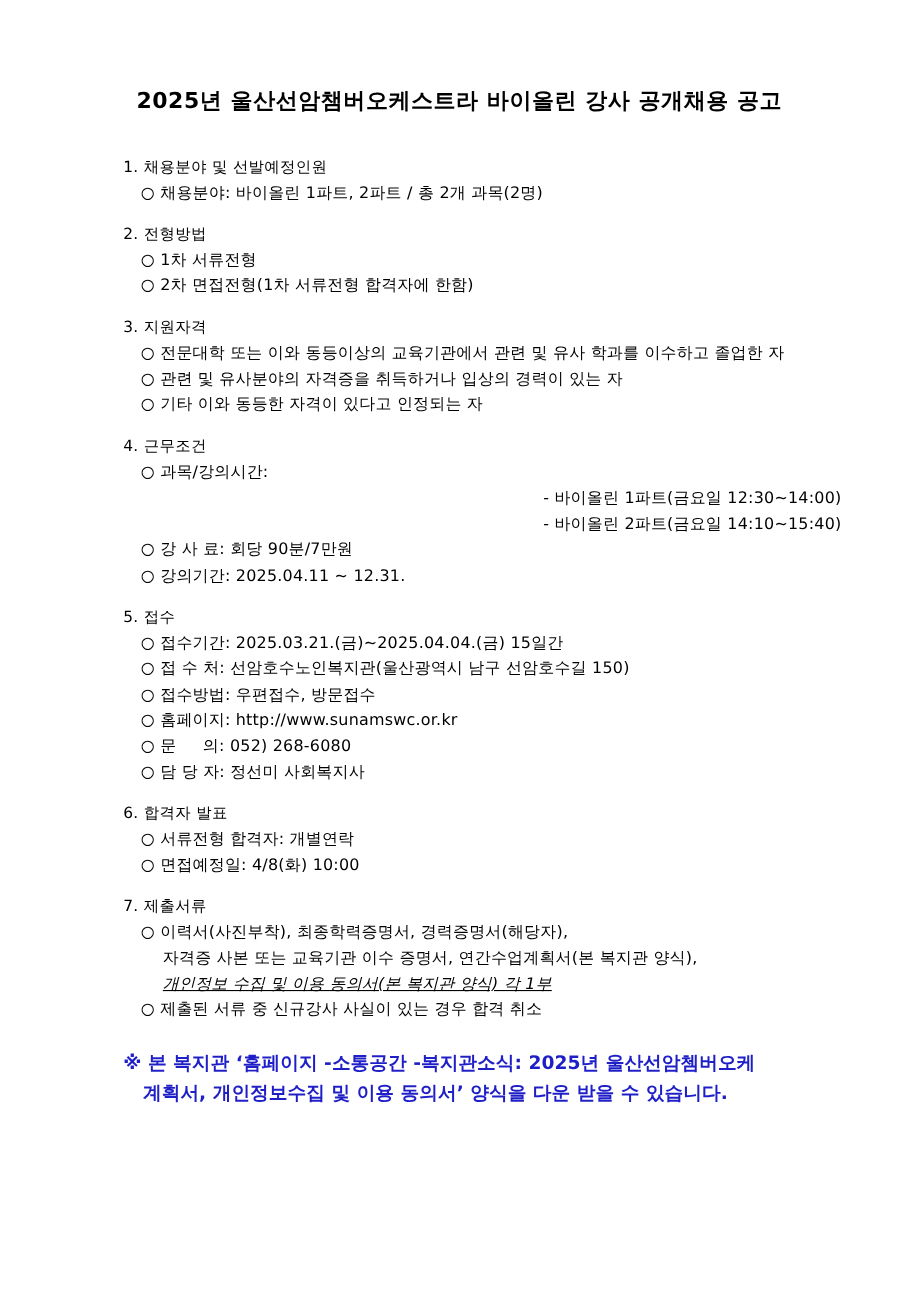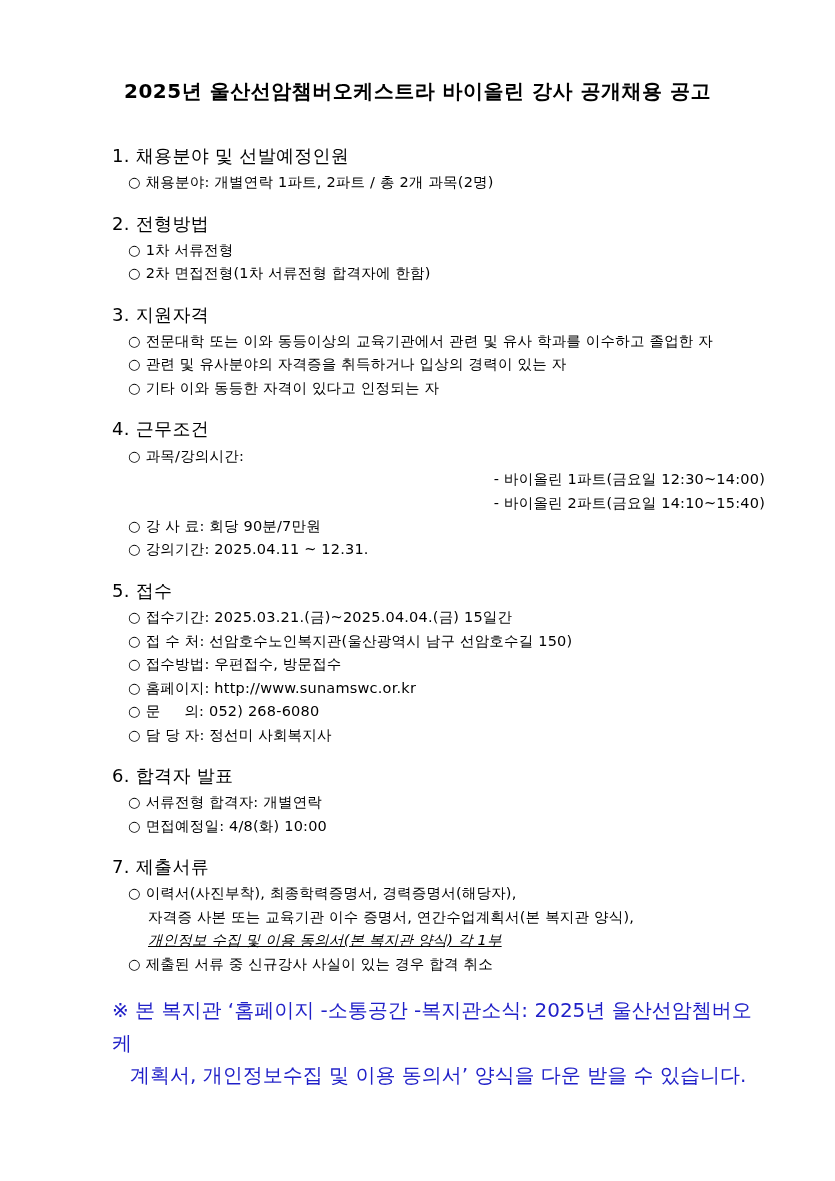--- a/index.html
+++ b/index.html
@@ -33,21 +33,21 @@
   .body-area {
     margin-top: 36px;
     padding-left: 42px;
     font-size: 14.5px;
     line-height: 1.62;
   }
   .section {
     margin-bottom: 14px;
   }
   .sec-head {
-    font-size: 18px;
+    font-size: 14px;
     letter-spacing: 0.3px;
     margin-bottom: 1px;
   }
   .item {
     padding-left: 16px;
     white-space: pre-wrap;
     letter-spacing: 0.2px;
   }
   .subitem {
     padding-left: 46px;
@@ -58,24 +58,24 @@
   .contitem {
     padding-left: 36px;
     white-space: pre-wrap;
     letter-spacing: 0.2px;
   }
   .contitem.uline, .item.uline {
     text-decoration: underline;
     font-style: italic;
   }
   .note {
-    margin-top: 18px;
+    margin-top: 23px;
     color: #1f1fc8;
-    font-weight: normal;
-    font-size: 20px;
+    font-weight: bold;
+    font-size: 17px;
     line-height: 1.62;
     padding-left: 42px;
     text-indent: 0;
   }
   .note .ln {
     display: block;
     white-space: pre-wrap;
   }
   .note .ln.indent {
     padding-left: 18px;
@@ -85,21 +85,21 @@
 <body>
 
 <div class="page">
 
   <h1 class="doc-title">2025년 울산선암챔버오케스트라 바이올린 강사 공개채용 공고</h1>
 
   <div class="body-area">
 
     <div class="section">
       <div class="sec-head">1. 채용분야 및 선발예정인원</div>
-      <div class="item">○ 채용분야: 개별연락 1파트, 2파트 / 총 2개 과목(2명)</div>
+      <div class="item">○ 채용분야: 바이올린 1파트, 2파트 / 총 2개 과목(2명)</div>
     </div>
 
     <div class="section">
       <div class="sec-head">2. 전형방법</div>
       <div class="item">○ 1차 서류전형</div>
       <div class="item">○ 2차 면접전형(1차 서류전형 합격자에 한함)</div>
     </div>
 
     <div class="section">
       <div class="sec-head">3. 지원자격</div>

